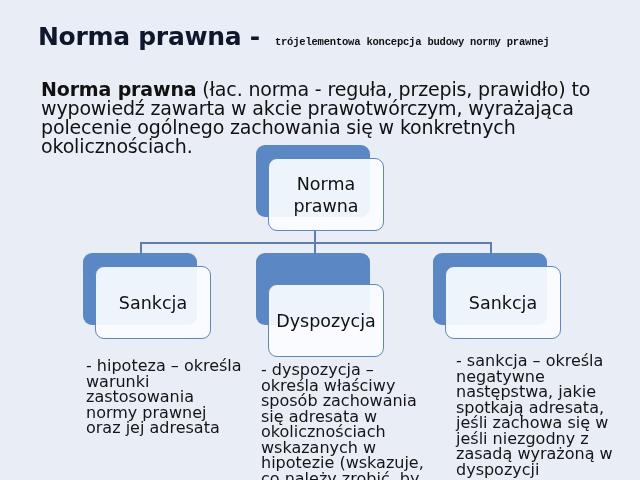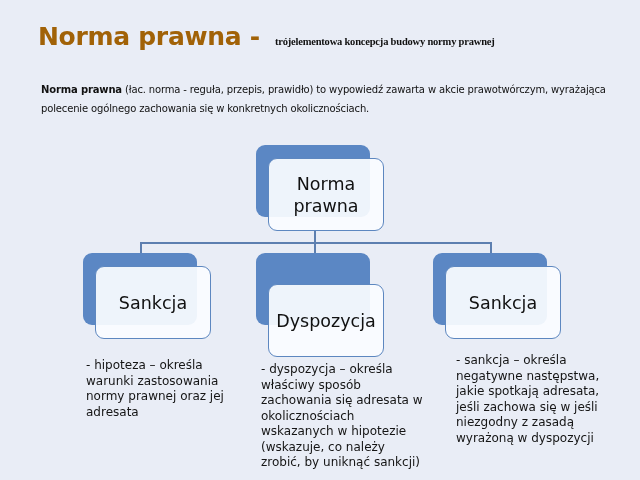--- a/index.html
+++ b/index.html
@@ -5,45 +5,45 @@
   html, body { margin:0; padding:0; }
   body {
     width:640px; height:480px; overflow:hidden; position:relative;
     background:#e9edf6;
     font-family:"DejaVu Sans", sans-serif;
     color:#111;
   }
   .title-wrap { position:absolute; left:38px; top:22px; white-space:nowrap; }
   .title-main {
     font-family:"DejaVu Sans", sans-serif; font-weight:bold;
-    font-size:25px; letter-spacing:-0.3px; color:#a16207;
+    font-size:25px; letter-spacing:-0.3px; color:#0f172a;
   }
   .title-sub {
-    font-family:Liberation Serif, serif; font-weight:bold;
+    font-family:Liberation Mono, monospace; font-weight:bold;
     font-size:10.5px; margin-left:10px; letter-spacing:-0.2px; color:#111;
   }
   .intro {
     position:absolute; left:41px; top:80px; width:570px;
-    font-size:10px; line-height:19px; color:#111; letter-spacing:-0.15px;
+    font-size:19px; line-height:19px; color:#111; letter-spacing:-0.15px;
   }
   .intro b { font-weight:bold; }
   .node-back {
     position:absolute; width:114px; height:72px;
     background:#5b87c4; border-radius:9px;
   }
   .node-front {
     position:absolute; width:114px; height:71px;
     background:rgba(250,252,255,0.93);
     border:1.5px solid #5d87c0; border-radius:9px;
     display:flex; align-items:center; justify-content:center;
     text-align:center; font-size:17.5px; line-height:22px; color:#111;
   }
   .conn { position:absolute; background:#5d7fb0; }
   .desc {
-    position:absolute; font-size:12px; line-height:15.5px; color:#151515;
+    position:absolute; font-size:16px; line-height:15.5px; color:#151515;
   }
 </style>
 </head>
 <body>
 
 <div class="title-wrap">
   <span class="title-main">Norma  prawna -</span>
   <span class="title-sub">trójelementowa koncepcja budowy normy prawnej</span>
 </div>
 

